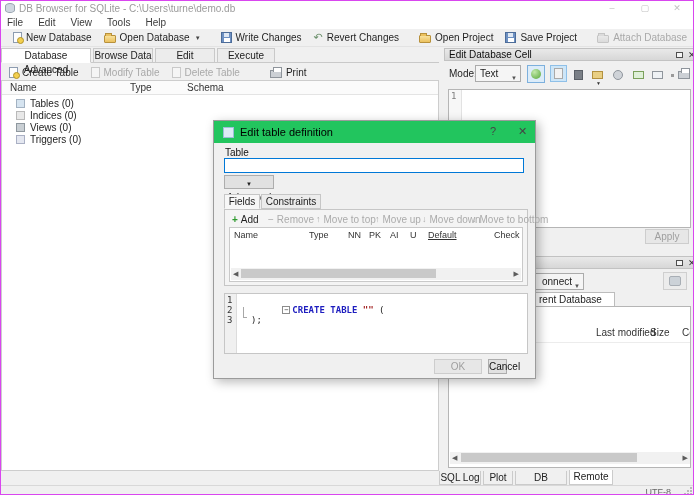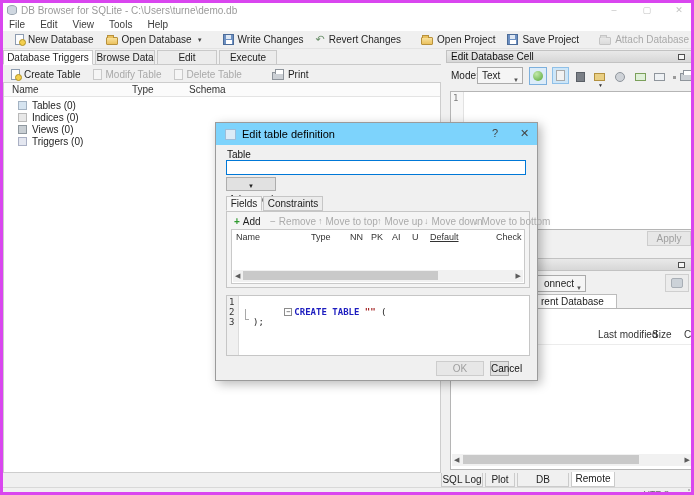--- a/index.html
+++ b/index.html
@@ -1,18 +1,18 @@
 <!DOCTYPE html>
 <html><head>
 <meta charset="utf-8">
 <style>
   * { margin:0; padding:0; box-sizing:border-box; }
   html,body { width:694px; height:495px; }
   body { font-family:"Liberation Sans", sans-serif; font-size:11px; color:#222; background:#f0f0f0; }
-  .window { position:relative; width:694px; height:495px; background:#f0f0f0; border:3px solid #d946ef; overflow:hidden; }
+  .window { position:relative; width:694px; height:495px; background:#f0f0f0; border:1px solid #d946ef; overflow:hidden; }
   .abs { position:absolute; }
 
   
   .titlebar { position:absolute; left:0; top:0; width:100%; height:15px; background:#ffffff; }
   .titlebar .ttl { position:absolute; left:18px; top:2px; font-size:10px; color:#9a9a9a; }
   .ic-db { position:absolute; left:4px; top:2px; width:10px; height:10px; background:#cfd7e0; border:1px solid #98a3ae; border-radius:5px/3px; }
   .winbtn { position:absolute; top:0; width:26px; height:14px; text-align:center; color:#c3c3c3; font-size:9px; line-height:14px; }
 
   
   .menubar { position:absolute; left:0; top:15px; width:100%; height:13px; background:#ffffff; }
@@ -88,21 +88,21 @@
   .grip { position:absolute; right:1px; bottom:1px; width:8px; height:8px;
           background:radial-gradient(circle at 7px 1px,#b9b9b9 1px,transparent 1.2px),
                      radial-gradient(circle at 4px 4px,#b9b9b9 1px,transparent 1.2px),
                      radial-gradient(circle at 7px 4px,#b9b9b9 1px,transparent 1.2px),
                      radial-gradient(circle at 1px 7px,#b9b9b9 1px,transparent 1.2px),
                      radial-gradient(circle at 4px 7px,#b9b9b9 1px,transparent 1.2px),
                      radial-gradient(circle at 7px 7px,#b9b9b9 1px,transparent 1.2px); }
 
   
   .dialog { position:absolute; left:212px; top:119px; width:323px; height:259px; background:#f0f0f0; border:1px solid #9b9b9b; box-shadow:3px 3px 10px rgba(0,0,0,.28); z-index:10; }
-  .dlg-title { position:absolute; left:0; top:0; width:100%; height:22px; background:#7dd3fc; }
+  .dlg-title { position:absolute; left:0; top:0; width:100%; height:22px; background:#22c55e; }
   .dlg-title .txt { position:absolute; left:26px; top:5px; font-size:11px; color:#000; }
   .dlg-ic { position:absolute; left:9px; top:6px; width:11px; height:11px; background:#dcebf7; border:1px solid #9dbdd9; }
   .dlg-help { position:absolute; top:4px; font-size:11px; color:#444; }
   .dtab { position:absolute; height:15px; line-height:14px; font-size:10px; text-align:center; background:#ececec; border:1px solid #c6c6c6; }
   .dtab.sel { background:#f7f7f7; border-bottom:1px solid #f7f7f7; z-index:2; }
   .fieldpane { position:absolute; left:10px; top:88px; width:304px; height:77px; background:#f4f4f4; border:1px solid #c6c6c6; }
   .fbtn { display:inline-flex; align-items:center; gap:3px; font-size:10px; color:#1f1f1f; height:14px; padding:0 3px; white-space:nowrap; }
   .fbtn.dis { color:#ababab; }
   .ftable { position:absolute; left:4px; top:17px; width:294px; height:55px; background:#fff; border:1px solid #c9c9c9; }
   .fcol { position:absolute; top:2px; font-size:9px; color:#333; }
@@ -168,21 +168,21 @@
       <span class="ic ic-folder"></span>
       <span>Attach Database</span>
     </span>
     <span class="tbtn">
       
       
     </span>
   </div>
 
   <div class="maintabs">
-    <span class="mtab sel" style="left:0;width:90px;">Database Triggers</span>
+    <span class="mtab sel" style="left:0;width:90px;">Database Advanced</span>
     <span class="mtab" style="left:92px;width:60px;">Browse Data</span>
     <span class="mtab" style="left:154px;width:60px;">Edit Pragmas</span>
     <span class="mtab" style="left:216px;width:58px;">Execute SQL</span>
   </div>
   <div class="tabline"></div>
 
   <div class="toolbar2">
     <span class="tbtn">
       <span class="ic ic-doc newdot"></span>
       <span>Create Table</span>

